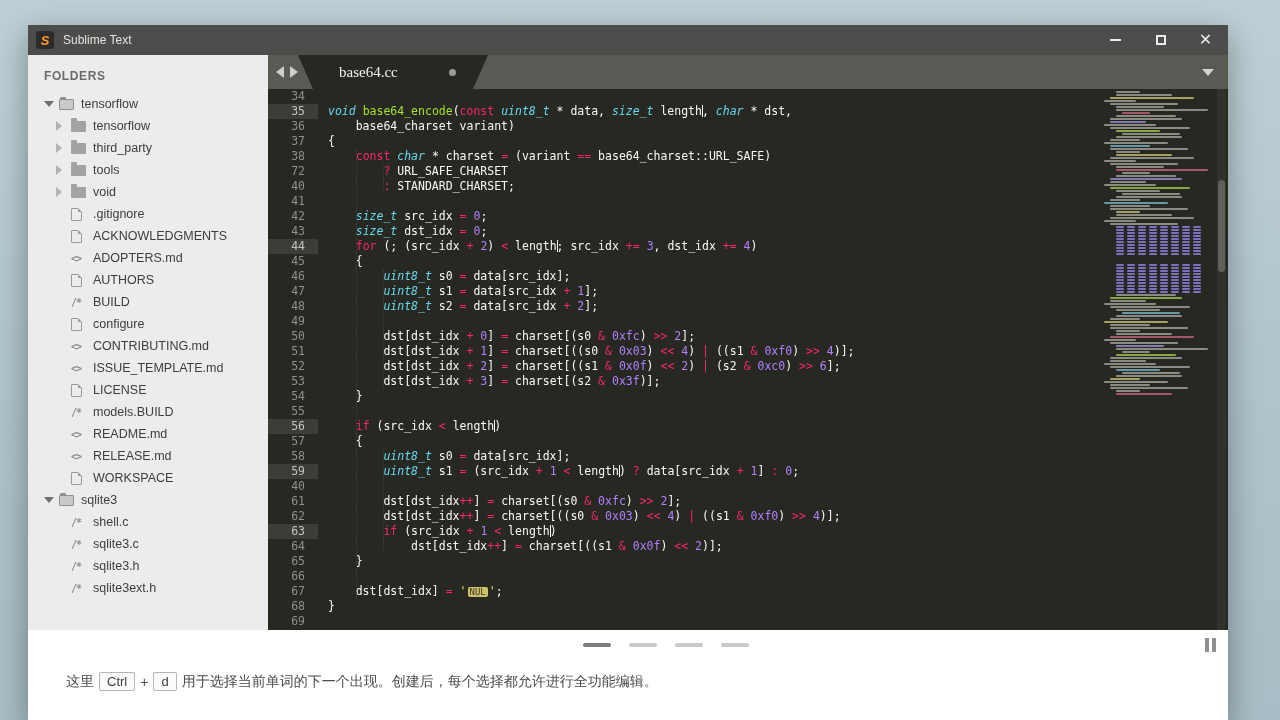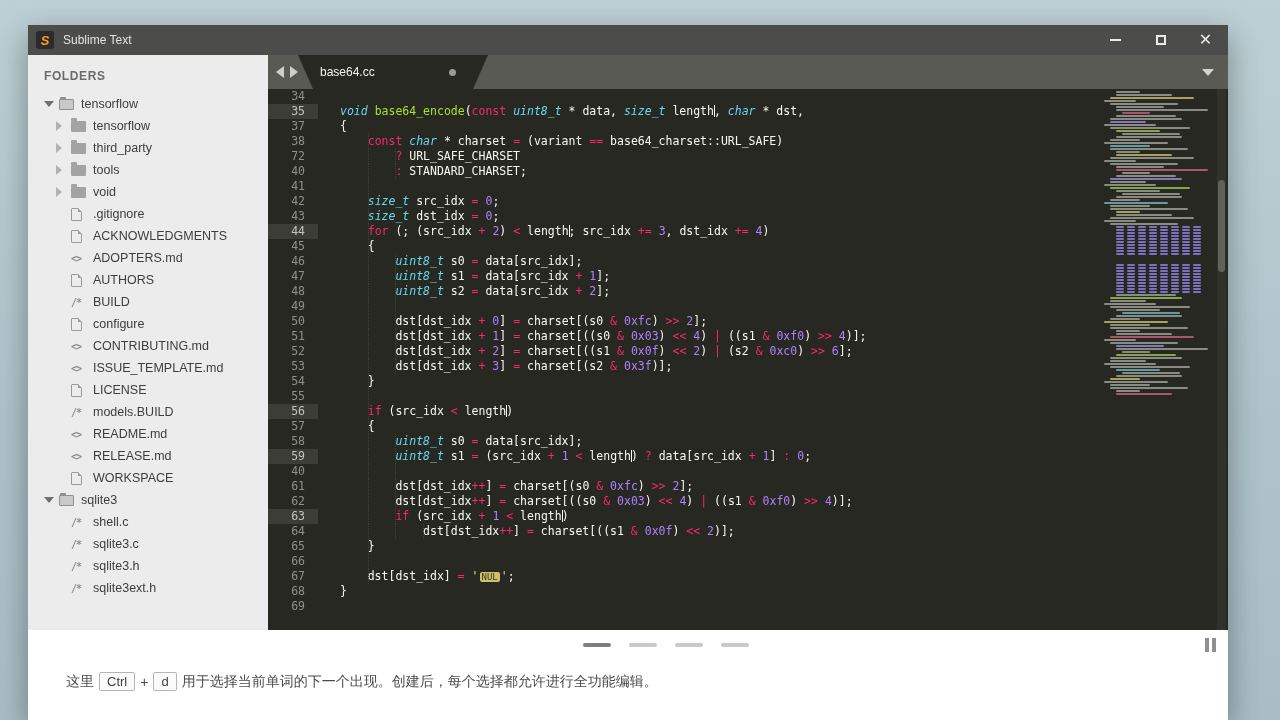--- a/index.html
+++ b/index.html
@@ -55,32 +55,32 @@
   
   .editor-col { width:960px; height:100%; position:relative; background:#272822; flex:none; }
   .tabbar { position:absolute; left:0; top:0; width:100%; height:34px; background:#5a5a55; }
   .navarrows { position:absolute; left:8px; top:0; height:34px; display:flex; align-items:center; gap:6px; }
   .arrow { display:inline-block; width:0; height:0; }
   .arrow.left { border-top:6px solid transparent; border-bottom:6px solid transparent; border-right:8px solid #cfcfca; }
   .arrow.right { border-top:6px solid transparent; border-bottom:6px solid transparent; border-left:8px solid #cfcfca; }
   .tab { position:absolute; left:30px; top:0; width:190px; height:34px; background:#272822;
     clip-path:polygon(0 0,100% 0,calc(100% - 15px) 100%,15px 100%);
     display:flex; align-items:center; }
-  .tab-label { color:#f2f2f0; font-size:12px; margin-left:22px; }
+  .tab-label { color:#f2f2f0; font-size:15px; margin-left:41px;font-family:Liberation Serif, serif; }
   .tab .dot { width:7px; height:7px; border-radius:50%; background:#9a9a94; margin-left:auto; margin-right:32px; }
   .overflow { position:absolute; right:14px; top:14px; width:0; height:0;
     border-left:6px solid transparent; border-right:6px solid transparent; border-top:7px solid #d4d4d0; }
 
   
   .code-area { position:absolute; left:0; top:34px; width:100%; height:541px; overflow:hidden;
     font-family:"DejaVu Sans Mono",monospace; font-size:11.5px; }
   .cline { display:flex; height:15px; line-height:15px; white-space:pre; }
   .gut { width:50px; flex:none; text-align:right; padding-right:13px; color:#8f908a; }
   .cline.hl .gut { background:#3c3d37; color:#c2c3bd; }
-  .ctext { position:relative; margin-left:22px; color:#f8f8f2; }
+  .ctext { position:relative; margin-left:10px; color:#f8f8f2; }
   .guide { position:absolute; top:0; height:15px; width:0; border-left:1px dotted #3f403a; }
   .seg-p { color:#f8f8f2; }
   .seg-k { color:#f92672; }
   .seg-t { color:#66d9ef; font-style:italic; }
   .seg-f { color:#a6e22e; }
   .seg-n { color:#ae81ff; }
   .seg-s { color:#e6db74; }
   .seg-b { background:#cfc06a; color:#39392d; border-radius:2px; font-size:9px; padding:0 2px; margin:0 1px; }
   .seg-c { display:inline-block; width:1px; height:12px; background:#ffffff; vertical-align:-2px; margin-right:-1px; }
 
@@ -303,20 +303,21 @@
             <span class="tab-label">base64.cc</span>
             <span class="dot"></span>
           </div>
           <span class="overflow"></span>
         </div>
 
         <div class="code-area">
           <div id="code-lines">
               <div class="cline"><span class="gut">34</span><span class="ctext"></span></div>
               <div class="cline hl"><span class="gut">35</span><span class="ctext"><span class="seg-t">void</span><span class="seg-p"> </span><span class="seg-f">base64_encode</span><span class="seg-p">(</span><span class="seg-k">const</span><span class="seg-p"> </span><span class="seg-t">uint8_t</span><span class="seg-p"> * data, </span><span class="seg-t">size_t</span><span class="seg-p"> length</span><span class="seg-c"></span><span class="seg-p">, </span><span class="seg-t">char</span><span class="seg-p"> * dst,</span></span></div>
+              <div class="cline"><span class="gut">36</span><span class="ctext"><span class="guide" style="left: 27.68px;"></span><span class="seg-p">    base64_charset variant)</span></span></div>
               <div class="cline"><span class="gut">37</span><span class="ctext"><span class="seg-p">{</span></span></div>
               <div class="cline"><span class="gut">38</span><span class="ctext"><span class="guide" style="left: 27.68px;"></span><span class="seg-p">    </span><span class="seg-k">const</span><span class="seg-p"> </span><span class="seg-t">char</span><span class="seg-p"> * charset </span><span class="seg-k">=</span><span class="seg-p"> (variant </span><span class="seg-k">==</span><span class="seg-p"> base64_charset::URL_SAFE)</span></span></div>
               <div class="cline"><span class="gut">72</span><span class="ctext"><span class="guide" style="left: 27.68px;"></span><span class="guide" style="left: 55.36px;"></span><span class="seg-p">        </span><span class="seg-k">?</span><span class="seg-p"> URL_SAFE_CHARSET</span></span></div>
               <div class="cline"><span class="gut">40</span><span class="ctext"><span class="guide" style="left: 27.68px;"></span><span class="guide" style="left: 55.36px;"></span><span class="seg-p">        </span><span class="seg-k">:</span><span class="seg-p"> STANDARD_CHARSET;</span></span></div>
               <div class="cline"><span class="gut">41</span><span class="ctext"><span class="guide" style="left: 27.68px;"></span></span></div>
               <div class="cline"><span class="gut">42</span><span class="ctext"><span class="guide" style="left: 27.68px;"></span><span class="seg-p">    </span><span class="seg-t">size_t</span><span class="seg-p"> src_idx </span><span class="seg-k">=</span><span class="seg-p"> </span><span class="seg-n">0</span><span class="seg-p">;</span></span></div>
               <div class="cline"><span class="gut">43</span><span class="ctext"><span class="guide" style="left: 27.68px;"></span><span class="seg-p">    </span><span class="seg-t">size_t</span><span class="seg-p"> dst_idx </span><span class="seg-k">=</span><span class="seg-p"> </span><span class="seg-n">0</span><span class="seg-p">;</span></span></div>
               <div class="cline hl"><span class="gut">44</span><span class="ctext"><span class="guide" style="left: 27.68px;"></span><span class="seg-p">    </span><span class="seg-k">for</span><span class="seg-p"> (; (src_idx </span><span class="seg-k">+</span><span class="seg-p"> </span><span class="seg-n">2</span><span class="seg-p">) </span><span class="seg-k">&lt;</span><span class="seg-p"> length</span><span class="seg-c"></span><span class="seg-p">; src_idx </span><span class="seg-k">+=</span><span class="seg-p"> </span><span class="seg-n">3</span><span class="seg-p">, dst_idx </span><span class="seg-k">+=</span><span class="seg-p"> </span><span class="seg-n">4</span><span class="seg-p">)</span></span></div>
               <div class="cline"><span class="gut">45</span><span class="ctext"><span class="guide" style="left: 27.68px;"></span><span class="seg-p">    {</span></span></div>
               <div class="cline"><span class="gut">46</span><span class="ctext"><span class="guide" style="left: 27.68px;"></span><span class="guide" style="left: 55.36px;"></span><span class="seg-p">        </span><span class="seg-t">uint8_t</span><span class="seg-p"> s0 </span><span class="seg-k">=</span><span class="seg-p"> data[src_idx];</span></span></div>

